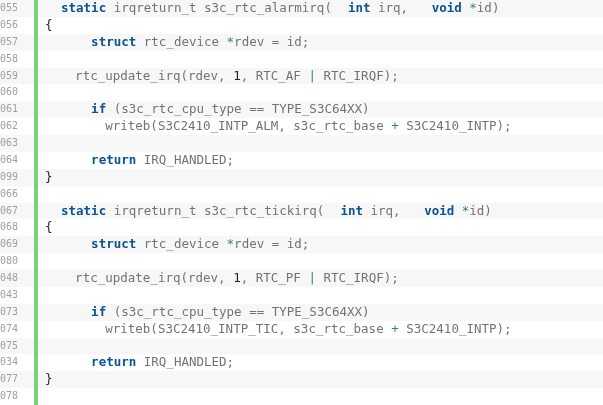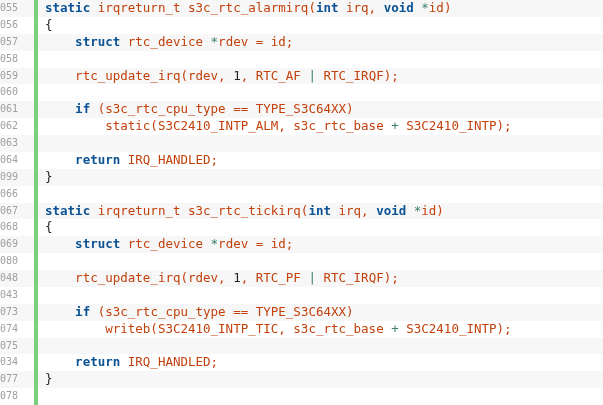--- a/index.html
+++ b/index.html
@@ -62,39 +62,39 @@
 
   .code-text {
     flex: 1 1 auto;
     font-size: 12.5px;
     font-family: "DejaVu Sans Mono", "Liberation Mono", monospace;
     color: #202020;
     white-space: pre;
     overflow: hidden;
   }
 
-  .tok-kw      { color: #0b5394; font-weight: bold; }
-  .tok-plain   { color: #c2410c; text-align: right; }
+  .tok-kw      { color: #0b5394; font-weight: bold; margin-left: 16px; }
+  .tok-plain   { color: #737373; text-align: right; }
   .tok-op      { color: #3f7f6f; }
   .tok-punct   { color: #222222; }
   .tok-num     { color: #222222; }
 </style>
 </head>
 <body>
 
 <div id="code-viewer">
   <div id="code-lines">
       <div class="code-line striped"><span class="line-number">055</span><span class="gutter-bar"></span><span class="line-gap"></span><span class="code-text"><span class="tok-kw">static</span><span class="tok-plain"> irqreturn_t s3c_rtc_alarmirq(</span><span class="tok-kw">int</span><span class="tok-plain"> irq, </span><span class="tok-kw">void</span><span class="tok-plain"> </span><span class="tok-op">*</span><span class="tok-plain">id)</span></span></div>
       <div class="code-line"><span class="line-number">056</span><span class="gutter-bar"></span><span class="line-gap"></span><span class="code-text"><span class="tok-punct">{</span></span></div>
       <div class="code-line striped"><span class="line-number">057</span><span class="gutter-bar"></span><span class="line-gap"></span><span class="code-text"><span class="tok-plain">    </span><span class="tok-kw">struct</span><span class="tok-plain"> rtc_device </span><span class="tok-op">*</span><span class="tok-plain">rdev = id;</span></span></div>
       <div class="code-line"><span class="line-number">058</span><span class="gutter-bar"></span><span class="line-gap"></span><span class="code-text"></span></div>
       <div class="code-line striped"><span class="line-number">059</span><span class="gutter-bar"></span><span class="line-gap"></span><span class="code-text"><span class="tok-plain">    rtc_update_irq(rdev, </span><span class="tok-num">1</span><span class="tok-plain">, RTC_AF </span><span class="tok-op">|</span><span class="tok-plain"> RTC_IRQF);</span></span></div>
       <div class="code-line"><span class="line-number">060</span><span class="gutter-bar"></span><span class="line-gap"></span><span class="code-text"></span></div>
       <div class="code-line striped"><span class="line-number">061</span><span class="gutter-bar"></span><span class="line-gap"></span><span class="code-text"><span class="tok-plain">    </span><span class="tok-kw">if</span><span class="tok-plain"> (s3c_rtc_cpu_type == TYPE_S3C64XX)</span></span></div>
-      <div class="code-line"><span class="line-number">062</span><span class="gutter-bar"></span><span class="line-gap"></span><span class="code-text"><span class="tok-plain">        static(S3C2410_INTP_ALM, s3c_rtc_base </span><span class="tok-op">+</span><span class="tok-plain"> S3C2410_INTP);</span></span></div>
+      <div class="code-line"><span class="line-number">062</span><span class="gutter-bar"></span><span class="line-gap"></span><span class="code-text"><span class="tok-plain">        writeb(S3C2410_INTP_ALM, s3c_rtc_base </span><span class="tok-op">+</span><span class="tok-plain"> S3C2410_INTP);</span></span></div>
       <div class="code-line striped"><span class="line-number">063</span><span class="gutter-bar"></span><span class="line-gap"></span><span class="code-text"></span></div>
       <div class="code-line"><span class="line-number">064</span><span class="gutter-bar"></span><span class="line-gap"></span><span class="code-text"><span class="tok-plain">    </span><span class="tok-kw">return</span><span class="tok-plain"> IRQ_HANDLED;</span></span></div>
       <div class="code-line striped"><span class="line-number">099</span><span class="gutter-bar"></span><span class="line-gap"></span><span class="code-text"><span class="tok-punct">}</span></span></div>
       <div class="code-line"><span class="line-number">066</span><span class="gutter-bar"></span><span class="line-gap"></span><span class="code-text"></span></div>
       <div class="code-line striped"><span class="line-number">067</span><span class="gutter-bar"></span><span class="line-gap"></span><span class="code-text"><span class="tok-kw">static</span><span class="tok-plain"> irqreturn_t s3c_rtc_tickirq(</span><span class="tok-kw">int</span><span class="tok-plain"> irq, </span><span class="tok-kw">void</span><span class="tok-plain"> </span><span class="tok-op">*</span><span class="tok-plain">id)</span></span></div>
       <div class="code-line"><span class="line-number">068</span><span class="gutter-bar"></span><span class="line-gap"></span><span class="code-text"><span class="tok-punct">{</span></span></div>
       <div class="code-line striped"><span class="line-number">069</span><span class="gutter-bar"></span><span class="line-gap"></span><span class="code-text"><span class="tok-plain">    </span><span class="tok-kw">struct</span><span class="tok-plain"> rtc_device </span><span class="tok-op">*</span><span class="tok-plain">rdev = id;</span></span></div>
       <div class="code-line"><span class="line-number">080</span><span class="gutter-bar"></span><span class="line-gap"></span><span class="code-text"></span></div>
       <div class="code-line striped"><span class="line-number">048</span><span class="gutter-bar"></span><span class="line-gap"></span><span class="code-text"><span class="tok-plain">    rtc_update_irq(rdev, </span><span class="tok-num">1</span><span class="tok-plain">, RTC_PF </span><span class="tok-op">|</span><span class="tok-plain"> RTC_IRQF);</span></span></div>
       <div class="code-line"><span class="line-number">043</span><span class="gutter-bar"></span><span class="line-gap"></span><span class="code-text"></span></div>

